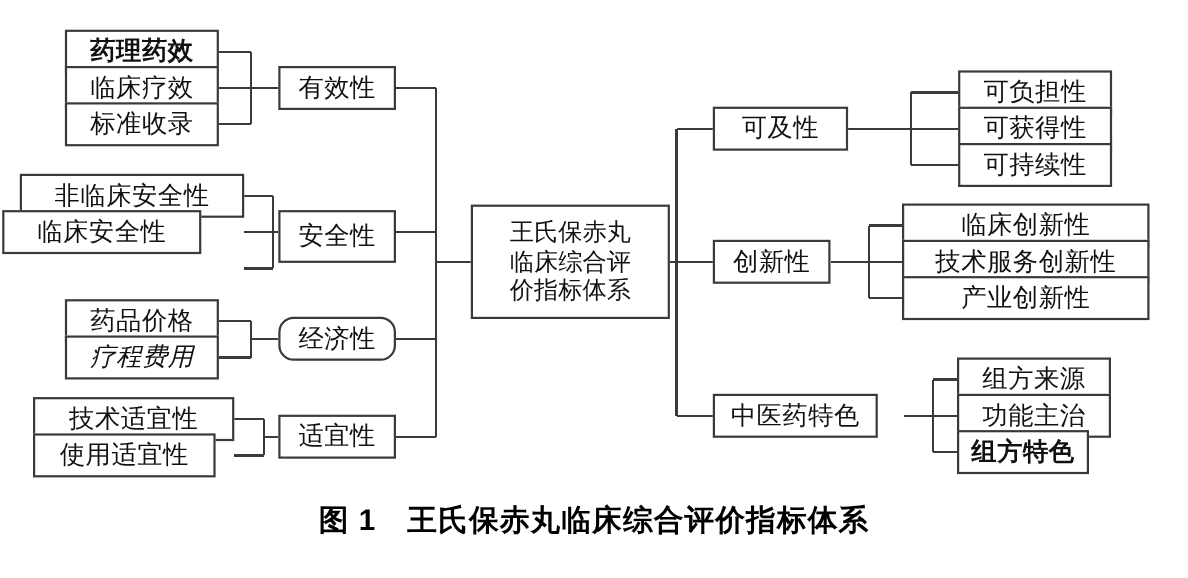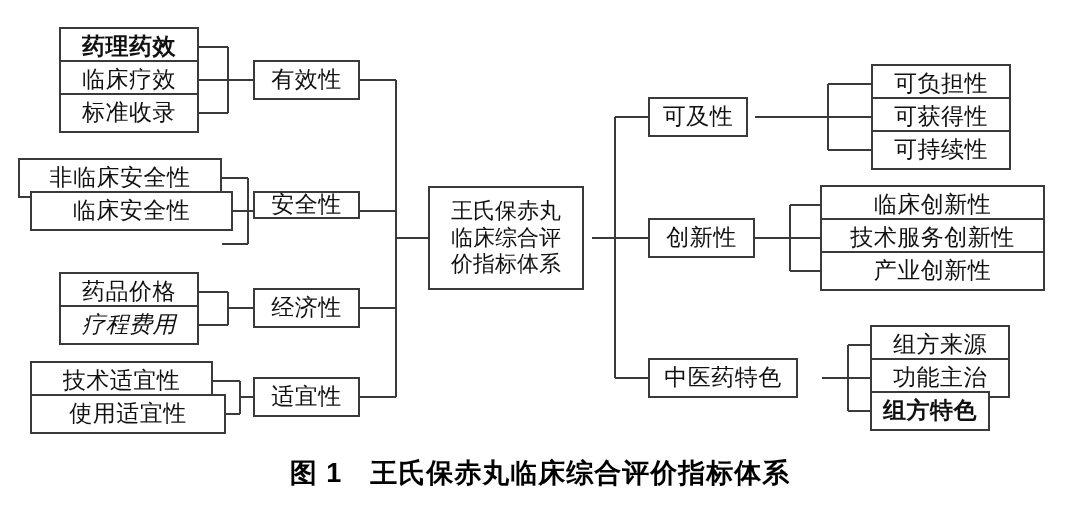--- a/index.html
+++ b/index.html
@@ -132,42 +132,42 @@
       <line x1="848" y1="378" x2="870" y2="378"></line>
       <line x1="848" y1="411" x2="870" y2="411"></line>
     </g>
   </svg>
 
   <div class="node" style="left:59px; top:27px; width:140px; height:40px;font-weight:bold;">药理药效</div>
   <div class="node" style="left:59px; top:60px; width:140px; height:40px;">临床疗效</div>
   <div class="node" style="left:59px; top:93px; width:140px; height:40px;">标准收录</div>
 
   <div class="node" style="left:18px; top:158px; width:204px; height:40px;">非临床安全性</div>
-  <div class="node" style="left:30px; top:191px; width:203px; height:40px;">临床安全性</div>
+  <div class="node" style="left:2px; top:191px; width:181px; height:40px;">临床安全性</div>
 
   <div class="node" style="left:59px; top:272px; width:140px; height:40px;">药品价格</div>
   <div class="node" style="left:59px; top:305px; width:140px; height:40px;font-style:italic;">疗程费用</div>
 
   <div class="node" style="left:30px; top:361px; width:183px; height:40px;">技术适宜性</div>
-  <div class="node" style="left:30px; top:394px; width:196px; height:40px;">使用适宜性</div>
+  <div class="node" style="left:30px; top:394px; width:166px; height:40px;">使用适宜性</div>
 
   <div class="node" style="left:253px; top:60px; width:107px; height:40px;">有效性</div>
-  <div class="node" style="left:253px; top:191px; width:107px; height:28px;">安全性</div>
-  <div class="node" style="left:253px; top:288px; width:107px; height:40px;">经济性</div>
+  <div class="node" style="left:253px; top:191px; width:107px; height:48px;">安全性</div>
+  <div class="node" style="left:253px; top:288px; width:107px; height:40px;border-radius:14px;">经济性</div>
   <div class="node" style="left:253px; top:377px; width:107px; height:40px;">适宜性</div>
 
-  <div class="node root" style="left:428px; top:186px; width:156px; height:104px;">
+  <div class="node root" style="left:428px; top:186px; width:181px; height:104px;">
     <div>
       <span class="rootline">王氏保赤丸</span>
       <span class="rootline">临床综合评</span>
       <span class="rootline">价指标体系</span>
     </div>
   </div>
 
-  <div class="node" style="left:648px; top:97px; width:100px; height:40px;">可及性</div>
+  <div class="node" style="left:648px; top:97px; width:123px; height:40px;">可及性</div>
   <div class="node" style="left:648px; top:218px; width:107px; height:40px;">创新性</div>
   <div class="node" style="left:648px; top:358px; width:150px; height:40px;">中医药特色</div>
 
   <div class="node" style="left:871px; top:64px; width:140px; height:40px;">可负担性</div>
   <div class="node" style="left:871px; top:97px; width:140px; height:40px;">可获得性</div>
   <div class="node" style="left:871px; top:130px; width:140px; height:40px;">可持续性</div>
 
   <div class="node" style="left:820px; top:185px; width:225px; height:40px;">临床创新性</div>
   <div class="node" style="left:820px; top:218px; width:225px; height:40px;">技术服务创新性</div>
   <div class="node" style="left:820px; top:251px; width:225px; height:40px;">产业创新性</div>

